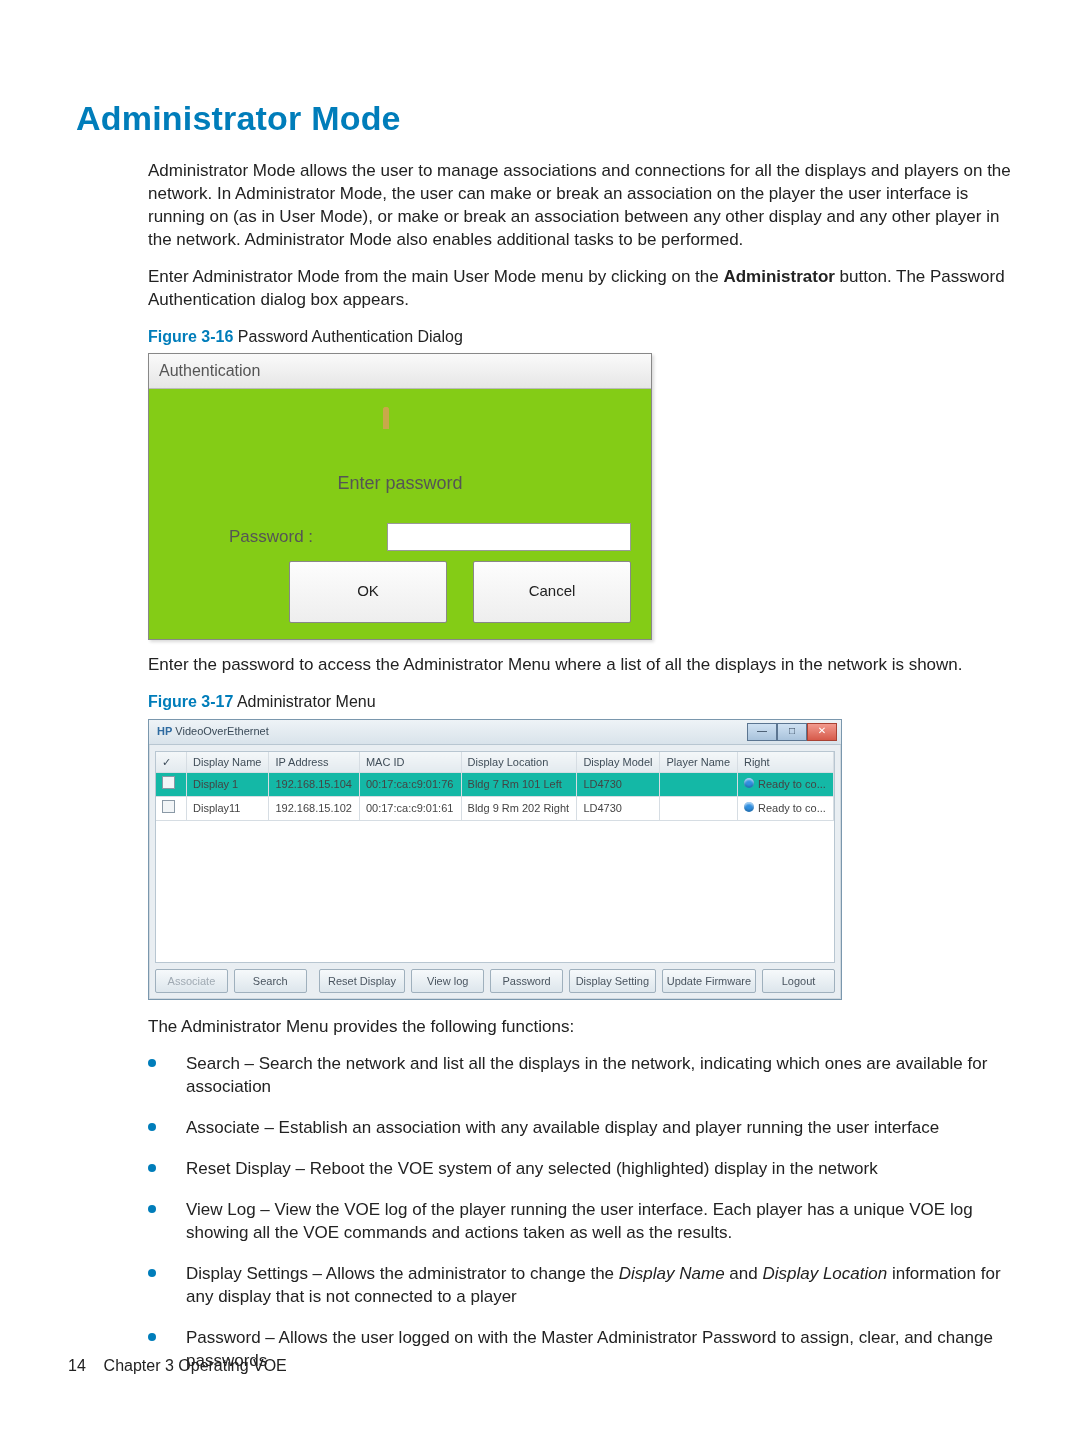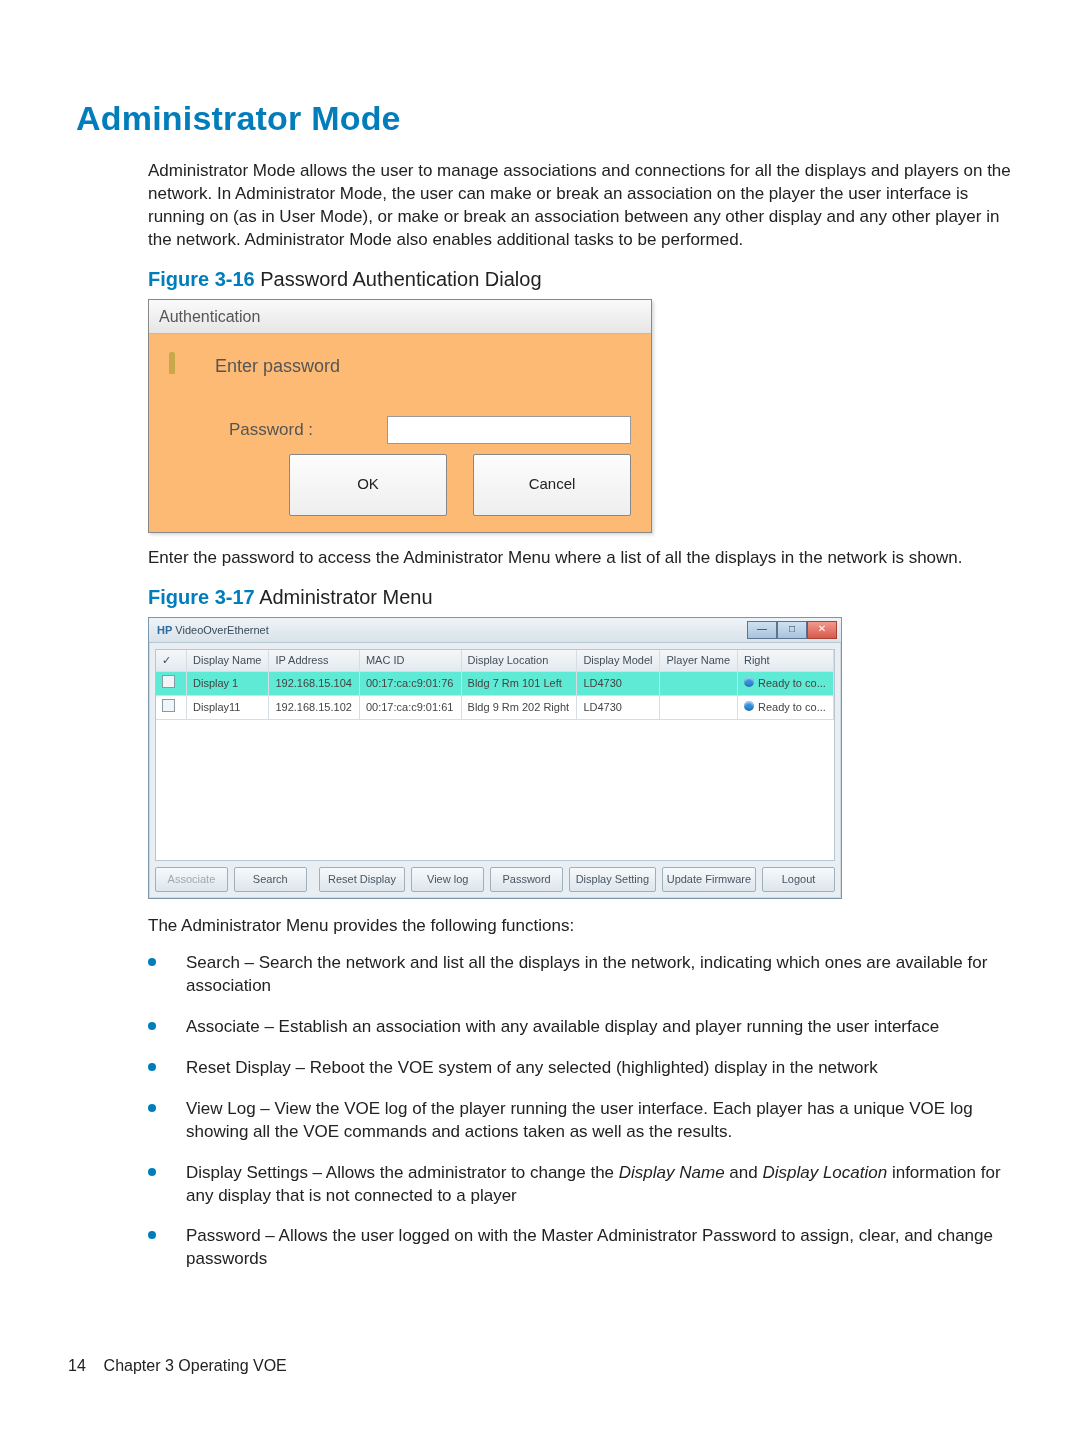--- a/index.html
+++ b/index.html
@@ -23,43 +23,43 @@
     font-size: 34px;
     margin: 0 0 18px 8px;
     letter-spacing: 0.2px;
   }
   .indent {
     margin-left: 80px;
     margin-right: 0;
   }
   p { margin: 0 0 14px 0; }
   .fig-caption {
-    font-size: 20px;
+    font-size: 16px;
     margin: 12px 0 6px 0;
   }
   .fig-caption .fignum { color: #007dba; font-weight: 700; }
 
   
   .auth-dialog {
     width: 502px;
     border: 1px solid #888;
-    background: #fdba74;
+    background: #84cc16;
     margin: 6px 12px 14px 0;
     box-shadow: 2px 2px 3px rgba(0,0,0,0.15);
     font-family: Arial, sans-serif;
   }
   .auth-title {
     background: linear-gradient(#fafafa,#e6e6e6);
     border-bottom: 1px solid #bbb;
     padding: 6px 10px;
     color: #555;
     font-size: 16px;
   }
   .auth-body    { padding: 20px 20px 16px 20px; }
-  .auth-row1    { display:flex; align-items:flex-start; gap:12px; margin-bottom:28px; }
+  .auth-row1    { display:flex; align-items:center; gap:28px; margin-bottom:28px;flex-direction:column; }
   .lock-icon {
     width: 34px; height: 34px; display:inline-block;
   }
   .lock-icon .shackle {
     width: 16px; height: 14px; border: 3px solid #c9a84a; border-bottom:none;
     border-radius: 9px 9px 0 0; margin: 0 auto;
   }
   .lock-icon .body {
     width: 30px; height: 18px; background:#7b8691; border-radius:3px;
     position:relative; margin:-1px auto 0 auto;
@@ -104,21 +104,21 @@
     font-size:10px; text-align:center; line-height:14px; color:#2a3d52;
   }
   .winctrl.close { background: linear-gradient(#f29a8e,#d65a4a); color:#fff; border-color:#a84234;}
   .admin-table-wrap { background:#fff; margin:6px; border:1px solid #b8c6d1; height:210px; overflow:hidden;}
   table.admin-table { border-collapse:collapse; width:100%; font-size:11px; color:#444;}
   table.admin-table th, table.admin-table td {
     border-right:1px solid #d6dde3; border-bottom:1px solid #d6dde3;
     padding:3px 6px; text-align:left; white-space:nowrap; font-weight:normal;
   }
   table.admin-table th { background:linear-gradient(#f4f7f9,#e3eaef); color:#3f4d58; }
-  table.admin-table tr.sel td { background:#5eead4; }
+  table.admin-table tr.sel td { background:#14b8a6; }
   .tick { color:#3a4a58; font-size:11px; }
   .chk  { width:11px; height:11px; border:1px solid #8a99a6; display:inline-block; background:#f2f5f7;}
   .status-dot { display:inline-block; width:10px; height:10px; border-radius:50%; background:#2f8fe0; margin-right:4px; box-shadow: inset 0 -2px 2px rgba(0,0,0,0.2), inset 0 2px 2px rgba(255,255,255,0.6);}
   .admin-btnrow {
     display:flex; gap:6px; padding: 0 6px 6px 6px;
   }
   .admin-btn {
     border:1px solid #9fb0bd; background:linear-gradient(#f6f9fb,#dde6ec);
     font-size:11px; color:#4a5560; padding:4px 0; border-radius:2px; text-align:center;
   }
@@ -146,20 +146,23 @@
 </style>
 </head>
 <body>
 
 <div class="page">
   <h1 class="section-title" data-name="section-heading">Administrator Mode</h1>
 
   <div class="indent">
     <p data-name="intro-para-1">Administrator Mode allows the user to manage associations and connections for all the displays and players on the network. In Administrator Mode, the user can make or break an association on the player the user interface is running on (as in User Mode), or make or break an association between any other display and any other player in the network. Administrator Mode also enables additional tasks to be performed.</p>
 
+    <p data-name="intro-para-2">
+      <span>Enter Administrator Mode from the main User Mode menu by clicking on the </span><b>Administrator</b><span> button. The Password Authentication dialog box appears.</span>
+    </p>
 
     <p class="fig-caption" data-name="figure-3-16-caption">
       <span class="fignum">Figure 3-16</span><span>  Password Authentication Dialog</span>
     </p>
 
     <div class="auth-dialog" data-name="authentication-dialog">
       <div class="auth-title" data-name="dialog-title">Authentication</div>
       <div class="auth-body">
         <div class="auth-row1">
           <span class="lock-icon" data-name="lock-icon">

